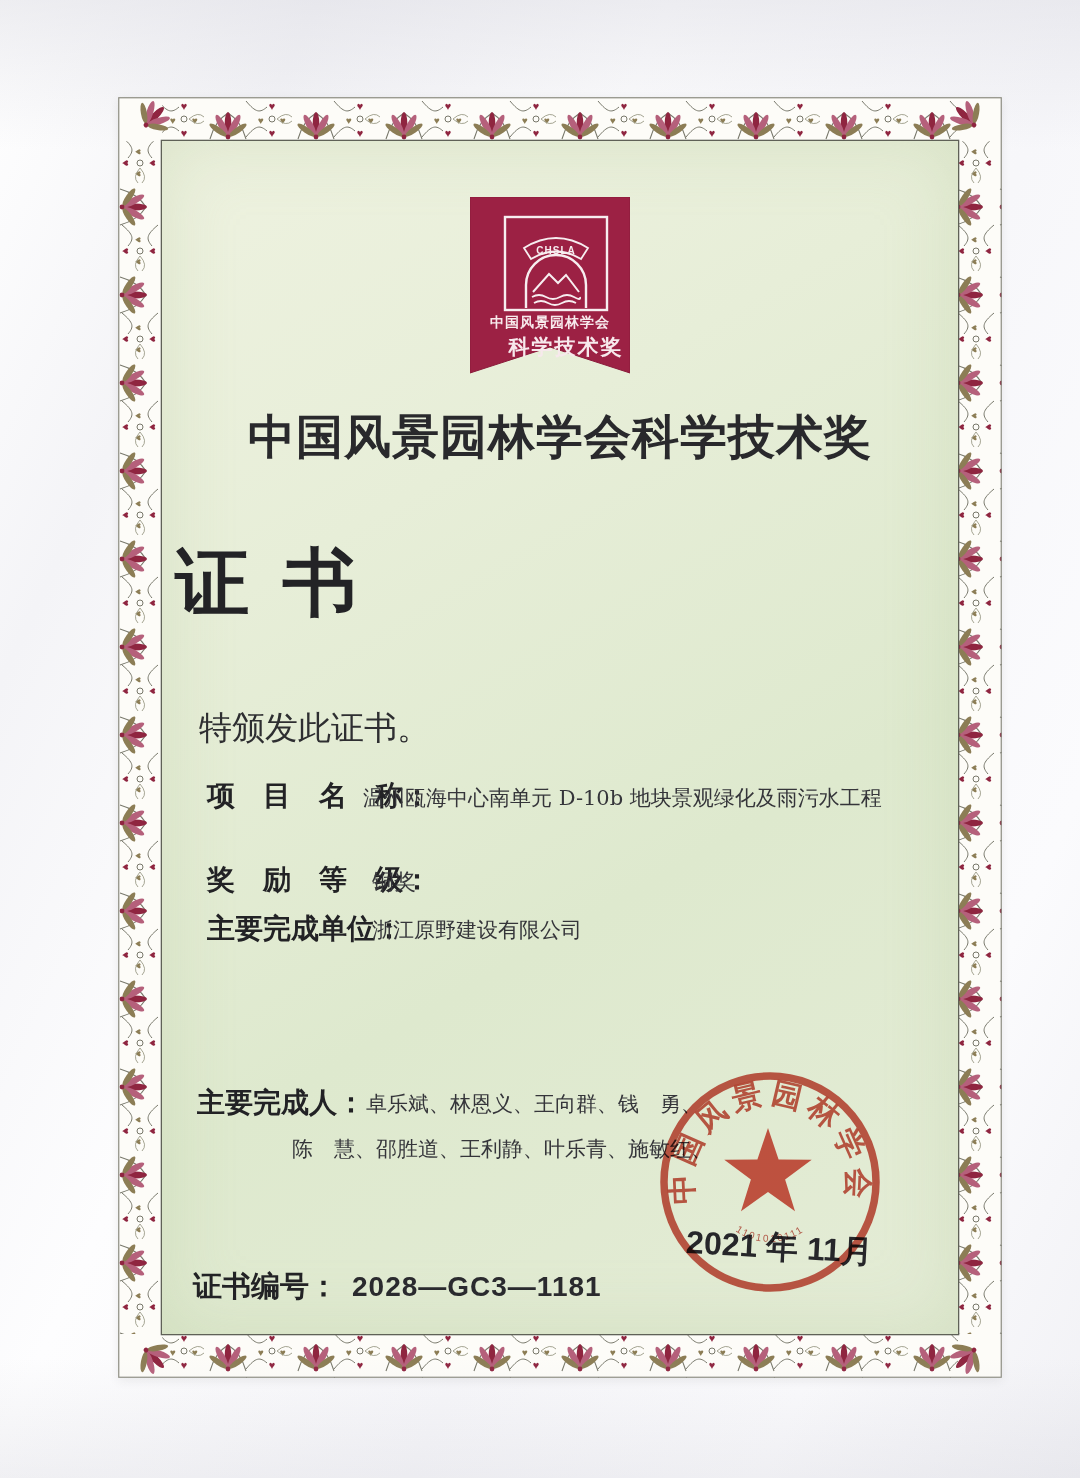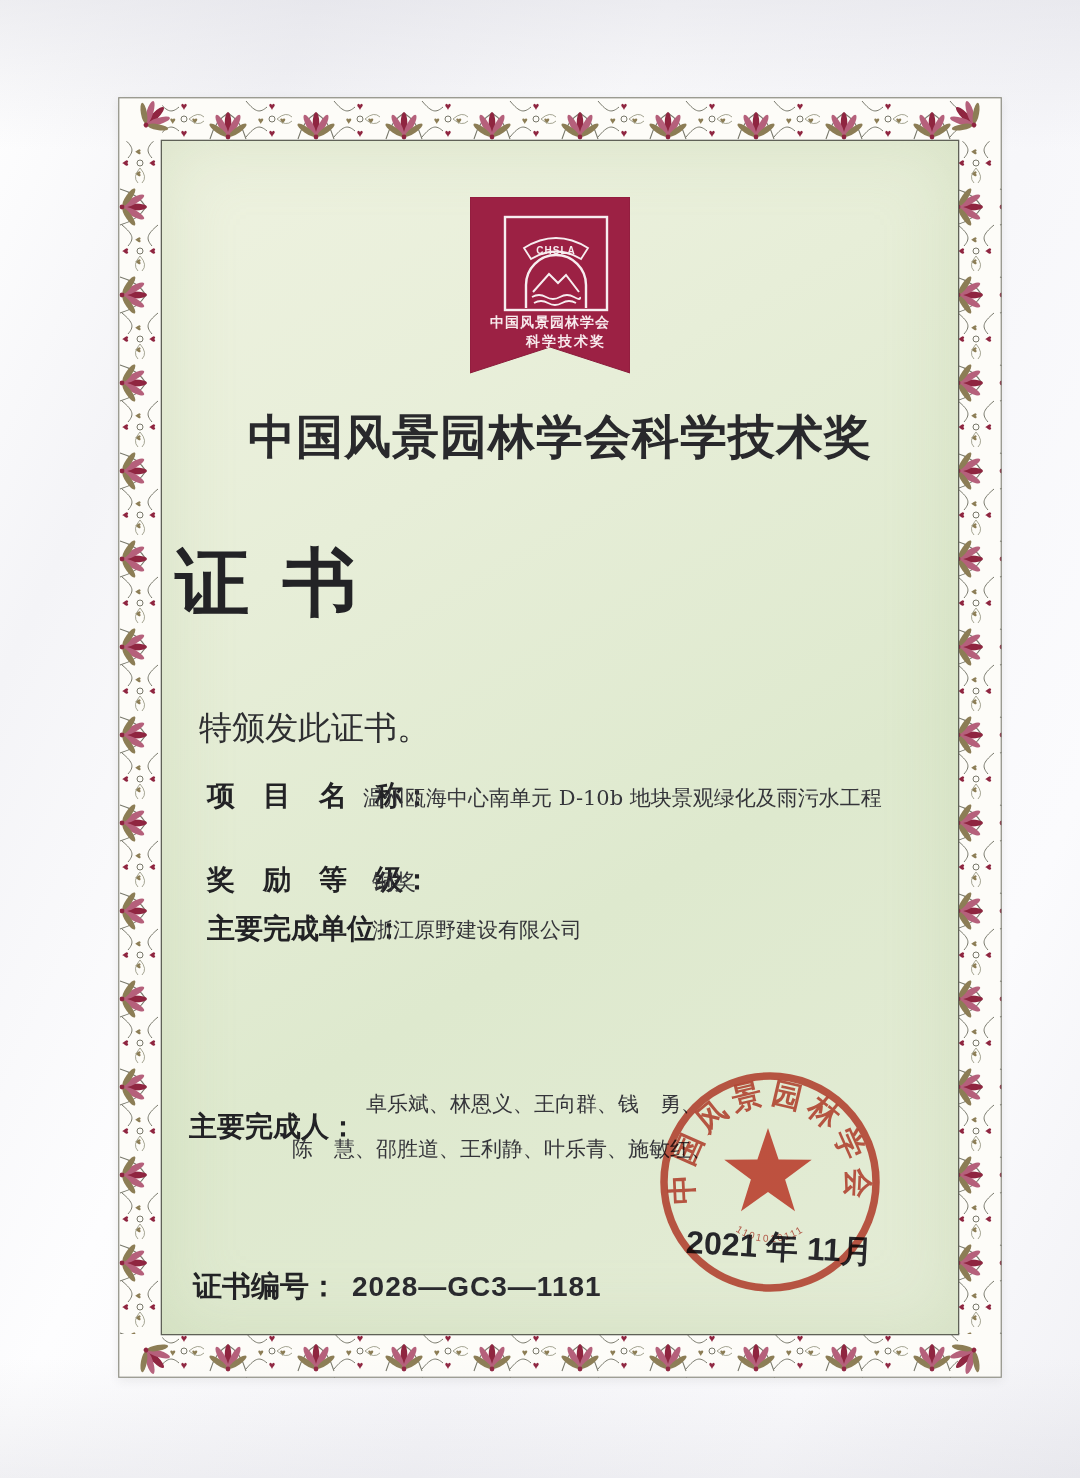--- a/index.html
+++ b/index.html
@@ -33,41 +33,41 @@
     position:absolute;left:162px;top:141px;width:796px;height:1193px;
     background:linear-gradient(150deg,#eef2e0 0%,#e7eed8 30%,#dee9ce 62%,#e4ecd6 100%);
     box-shadow:inset 0 0 70px rgba(176,194,150,.30);
   }
   .abs{position:absolute;z-index:3;}
   
   .badge{left:470px;top:197px;width:160px;height:178px;z-index:4;}
   .badge-text1{position:absolute;left:0;top:117px;width:160px;text-align:center;
     color:#f7e9ec;font-size:14px;font-weight:700;letter-spacing:1px;}
   .badge-text2{position:absolute;left:0;top:136px;width:192px;text-align:center;
-    color:#f7e9ec;font-size:14px;font-weight:700;letter-spacing:2px;}
+    color:#f7e9ec;font-size:21px;font-weight:700;letter-spacing:2px;}
   
   .title1{left:142px;top:406px;width:836px;text-align:center;
     font-size:47px;font-weight:700;color:#29292c;letter-spacing:1px;}
   .title2{left:142px;top:464px;width:836px;text-align:center;
     font-size:45px;font-weight:700;color:#2b2b2e;}
   .cert-title{left:142px;top:534px;width:836px;text-align:left;
     font-size:74px;font-weight:700;color:#232326;letter-spacing:.45em;text-indent:.45em;}
   
   .serif{font-family:"DejaVu Serif", serif;}
   .body1{left:252px;top:657px;font-size:33px;color:#2e2e31;}
   .body2{left:199px;top:706px;font-size:33px;color:#2e2e31;}
   .field-label{font-weight:700;color:#222225;font-size:28px;white-space:nowrap;}
   .field-value{color:#35353a;font-size:21px;white-space:nowrap;}
   .lab-project{left:207px;top:777px;}
   .val-project{left:363px;top:784px;}
   .lab-award{left:207px;top:861px;}
   .val-award{left:372px;top:867px;font-size:22px;}
   .lab-unit{left:207px;top:910px;}
   .val-unit{left:372px;top:916px;}
-  .lab-people{left:189px;top:1084px;margin-top:24px;}
+  .lab-people{left:197px;top:1084px;}
   .val-people1{left:366px;top:1090px;}
   .val-people2{left:292px;top:1135px;}
   .val-people3{left:292px;top:1181px;}
   
   .date{left:686px;top:1226px;font-size:32px;font-weight:700;color:#26262a;
     transform:rotate(3deg);z-index:4;white-space:nowrap;}
   .seal{left:652px;top:1064px;width:236px;height:236px;z-index:5;
     mix-blend-mode:multiply;opacity:.92;}
   
   .certno{left:193px;top:1267px;z-index:3;white-space:nowrap;}

